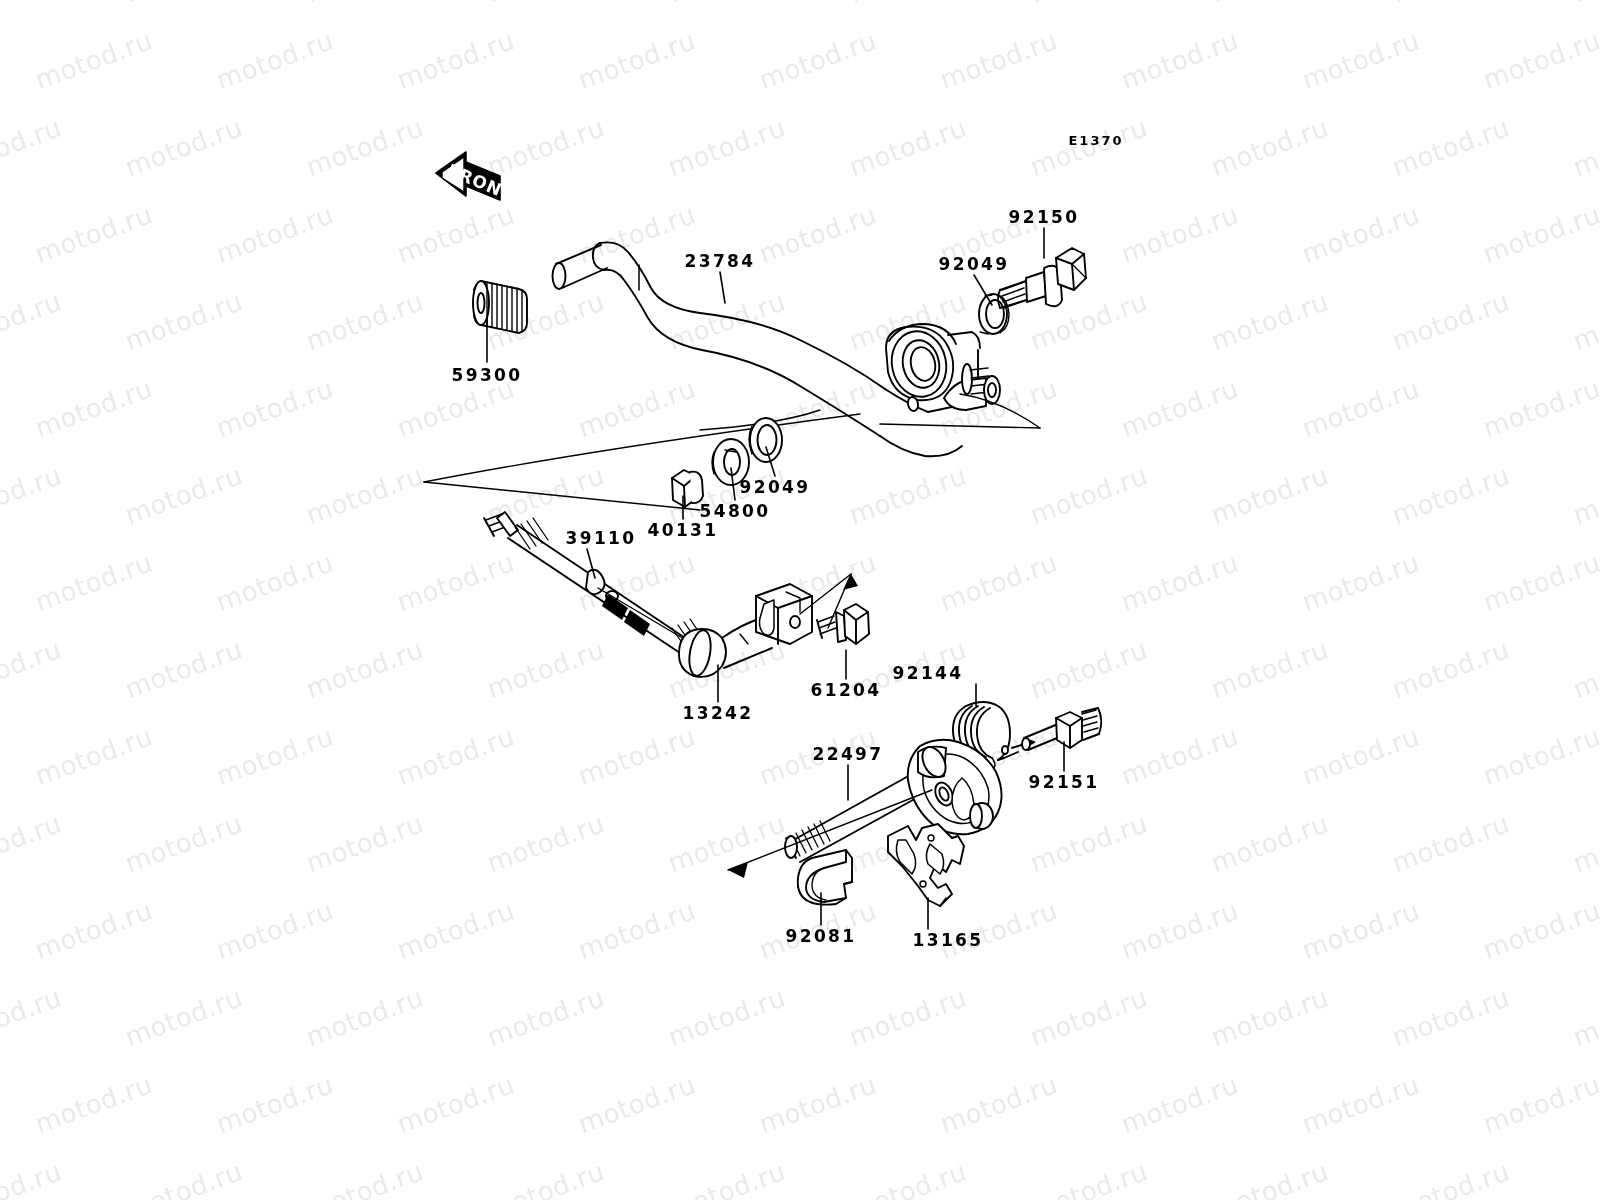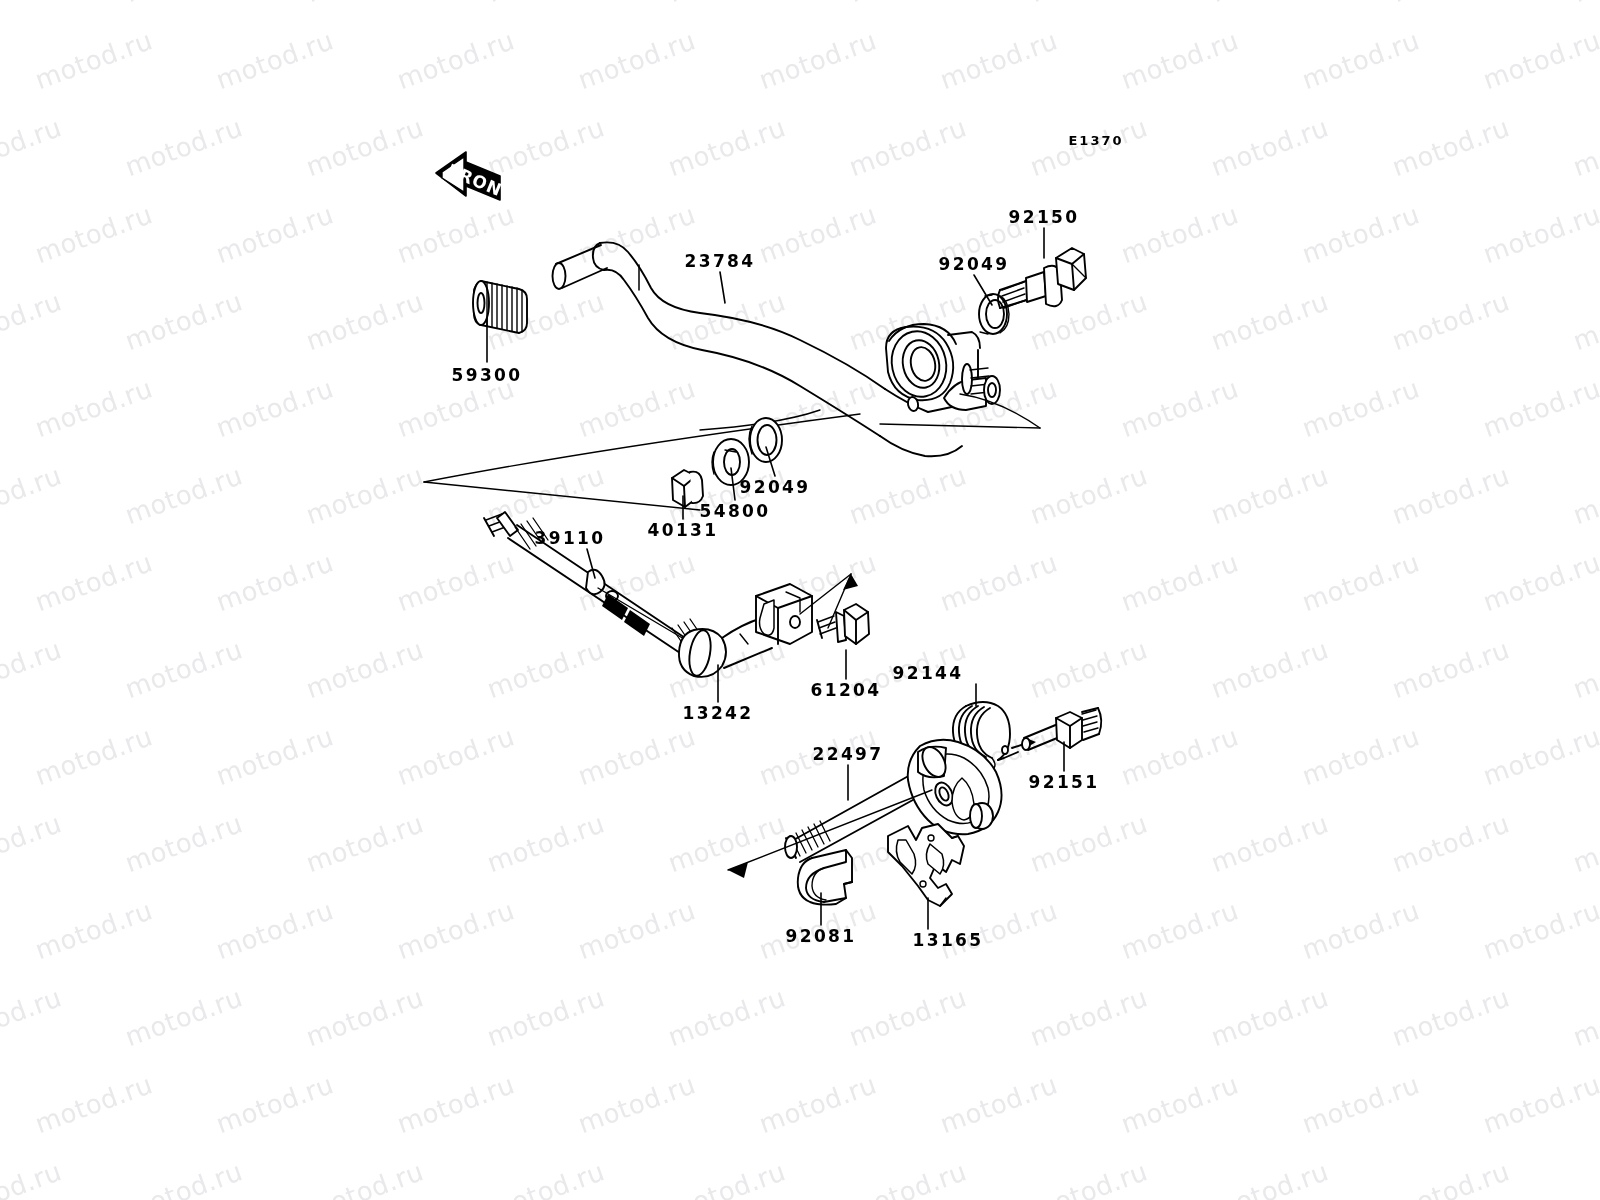--- a/index.html
+++ b/index.html
@@ -509,21 +509,21 @@
 
   <div id="label-layer">
     <div class="diagram-code" style="left:1096px;top:140px;">E1370</div>
   <div class="part-label" style="left: 487px; top: 375px;">59300</div>
       <div class="part-label" style="left: 720px; top: 261px;">23784</div>
       <div class="part-label" style="left: 974px; top: 264px;">92049</div>
       <div class="part-label" style="left: 1044px; top: 217px;">92150</div>
       <div class="part-label" style="left: 775px; top: 487px;">92049</div>
       <div class="part-label" style="left: 735px; top: 511px;">54800</div>
       <div class="part-label" style="left: 683px; top: 530px;">40131</div>
-      <div class="part-label" style="left: 570px; top: 538px;">39110</div>
+      <div class="part-label" style="left: 601px; top: 538px;">39110</div>
       <div class="part-label" style="left: 718px; top: 713px;">13242</div>
       <div class="part-label" style="left: 846px; top: 690px;">61204</div>
       <div class="part-label" style="left: 928px; top: 673px;">92144</div>
       <div class="part-label" style="left: 848px; top: 754px;">22497</div>
       <div class="part-label" style="left: 1064px; top: 782px;">92151</div>
       <div class="part-label" style="left: 821px; top: 936px;">92081</div>
       <div class="part-label" style="left: 948px; top: 940px;">13165</div>
     </div>
 
 </div>

